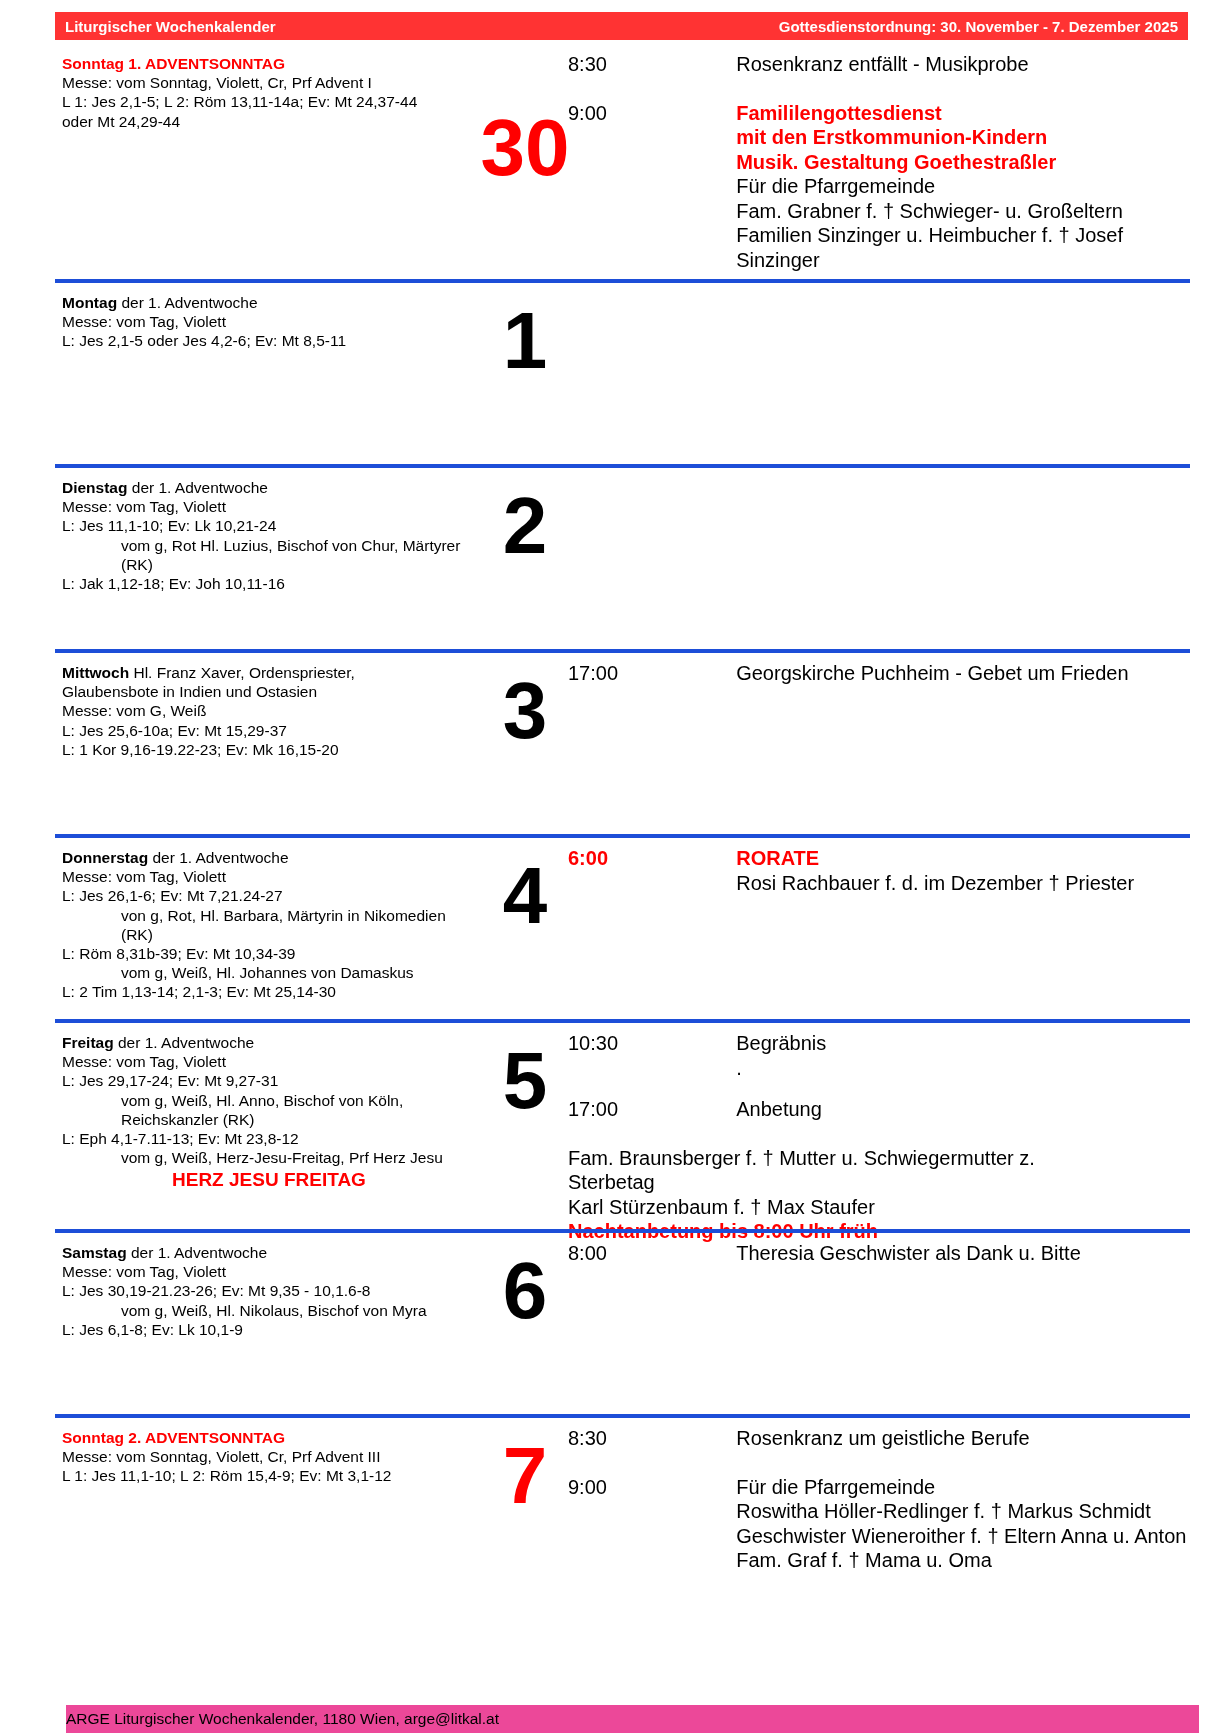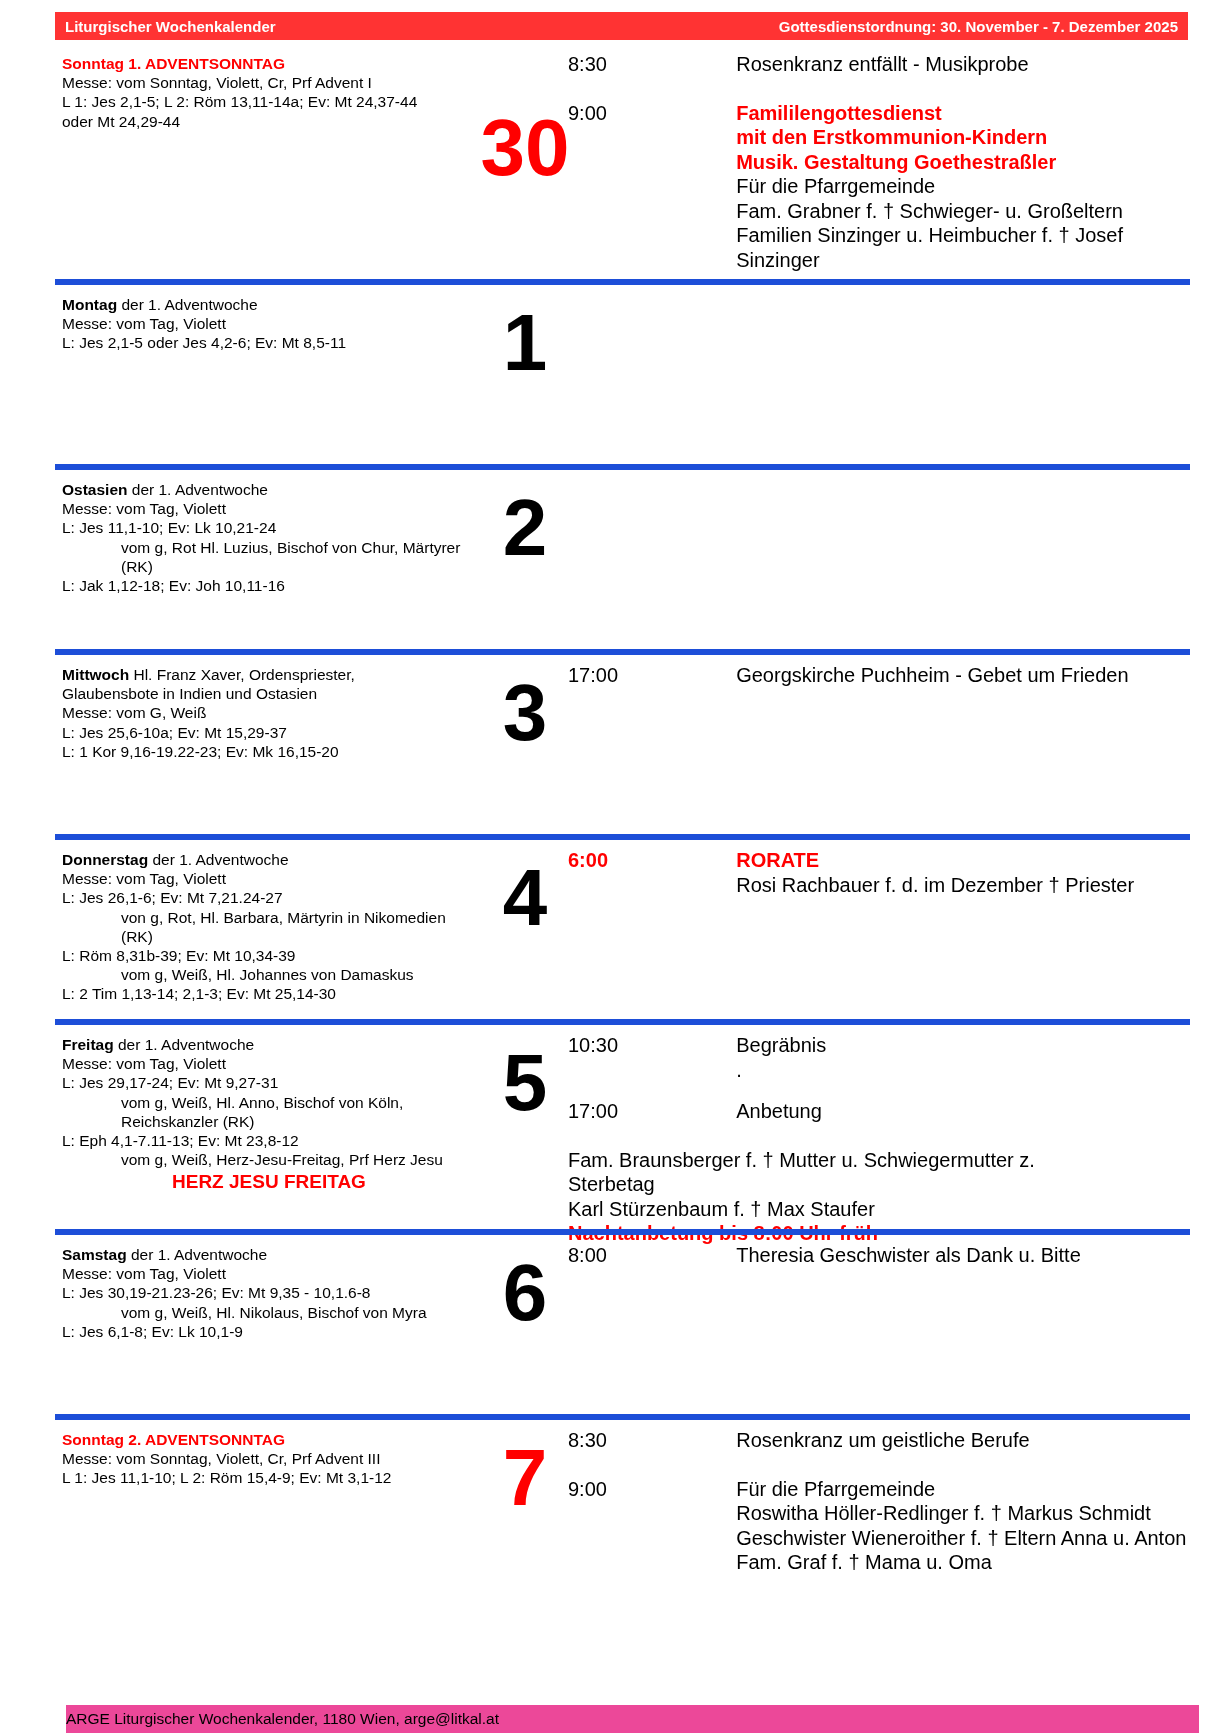--- a/index.html
+++ b/index.html
@@ -1,19 +1,19 @@
 <!DOCTYPE html>
 <html><head>
 <meta charset="utf-8">
 <style>
   html, body { margin: 0; padding: 0; background: #ffffff; }
   body { width: 1227px; height: 1736px; position: relative; font-family: "Liberation Sans", sans-serif; color: #000; overflow: hidden; }
   .header { position: absolute; left: 55px; top: 12px; width: 1133px; height: 28px; background: #ff3333; color: #fff; font-weight: bold; font-size: 15px; display: flex; justify-content: space-between; align-items: center; padding: 0 10px; box-sizing: border-box; }
   .day { position: absolute; left: 55px; width: 1135px; }
-  .day.divider { border-top: 6px solid #1d4ed8; }
+  .day.divider { border-top: 4px solid #1d4ed8; }
   .info { position: absolute; left: 7px; top: 10px; width: 400px; font-size: 15.5px; line-height: 19.2px; }
   .info .line { white-space: nowrap; }
   .info .indent { padding-left: 59px; white-space: normal; width: 340px; }
   .info .title-red { color: #ff0000; font-weight: bold; }
   .info .bold { font-weight: bold; }
   .info .special { color: #ff0000; font-weight: bold; font-size: 19px; padding-left: 110px; margin-top: 3px; }
   .daynum { position: absolute; left: 400px; top: 0px; width: 140px; text-align: center; font-weight: bold; font-size: 80px; line-height: 100px; }
   .daynum.red { color: #ff0000; }
   .events { position: absolute; left: 513px; top: 8px; width: 620px; }
   .event { display: flex; margin-bottom: 24px; gap: 24px; }
@@ -64,21 +64,21 @@
       <div class="info">
         <div class="line"><span class="bold">Montag</span><span> der 1. Adventwoche</span></div>
         <div class="line">Messe: vom Tag, Violett</div>
         <div class="line">L: Jes 2,1-5 oder Jes 4,2-6; Ev: Mt 8,5-11</div>
       </div>
       <div class="daynum" style="top: 8px;">1</div>
       <div class="events"></div>
     </div>
     <div class="day divider" style="top: 464px; height: 185px;">
       <div class="info">
-        <div class="line"><span class="bold">Ostasien</span><span> der 1. Adventwoche</span></div>
+        <div class="line"><span class="bold">Dienstag</span><span> der 1. Adventwoche</span></div>
         <div class="line">Messe: vom Tag, Violett</div>
         <div class="line">L: Jes 11,1-10; Ev: Lk 10,21-24</div>
         <div class="indent">vom g, Rot Hl. Luzius, Bischof von Chur, Märtyrer (RK)</div>
         <div class="line">L: Jak 1,12-18; Ev: Joh 10,11-16</div>
       </div>
       <div class="daynum" style="top: 8px;">2</div>
       <div class="events"></div>
     </div>
     <div class="day divider" style="top: 649px; height: 185px;">
       <div class="info">

